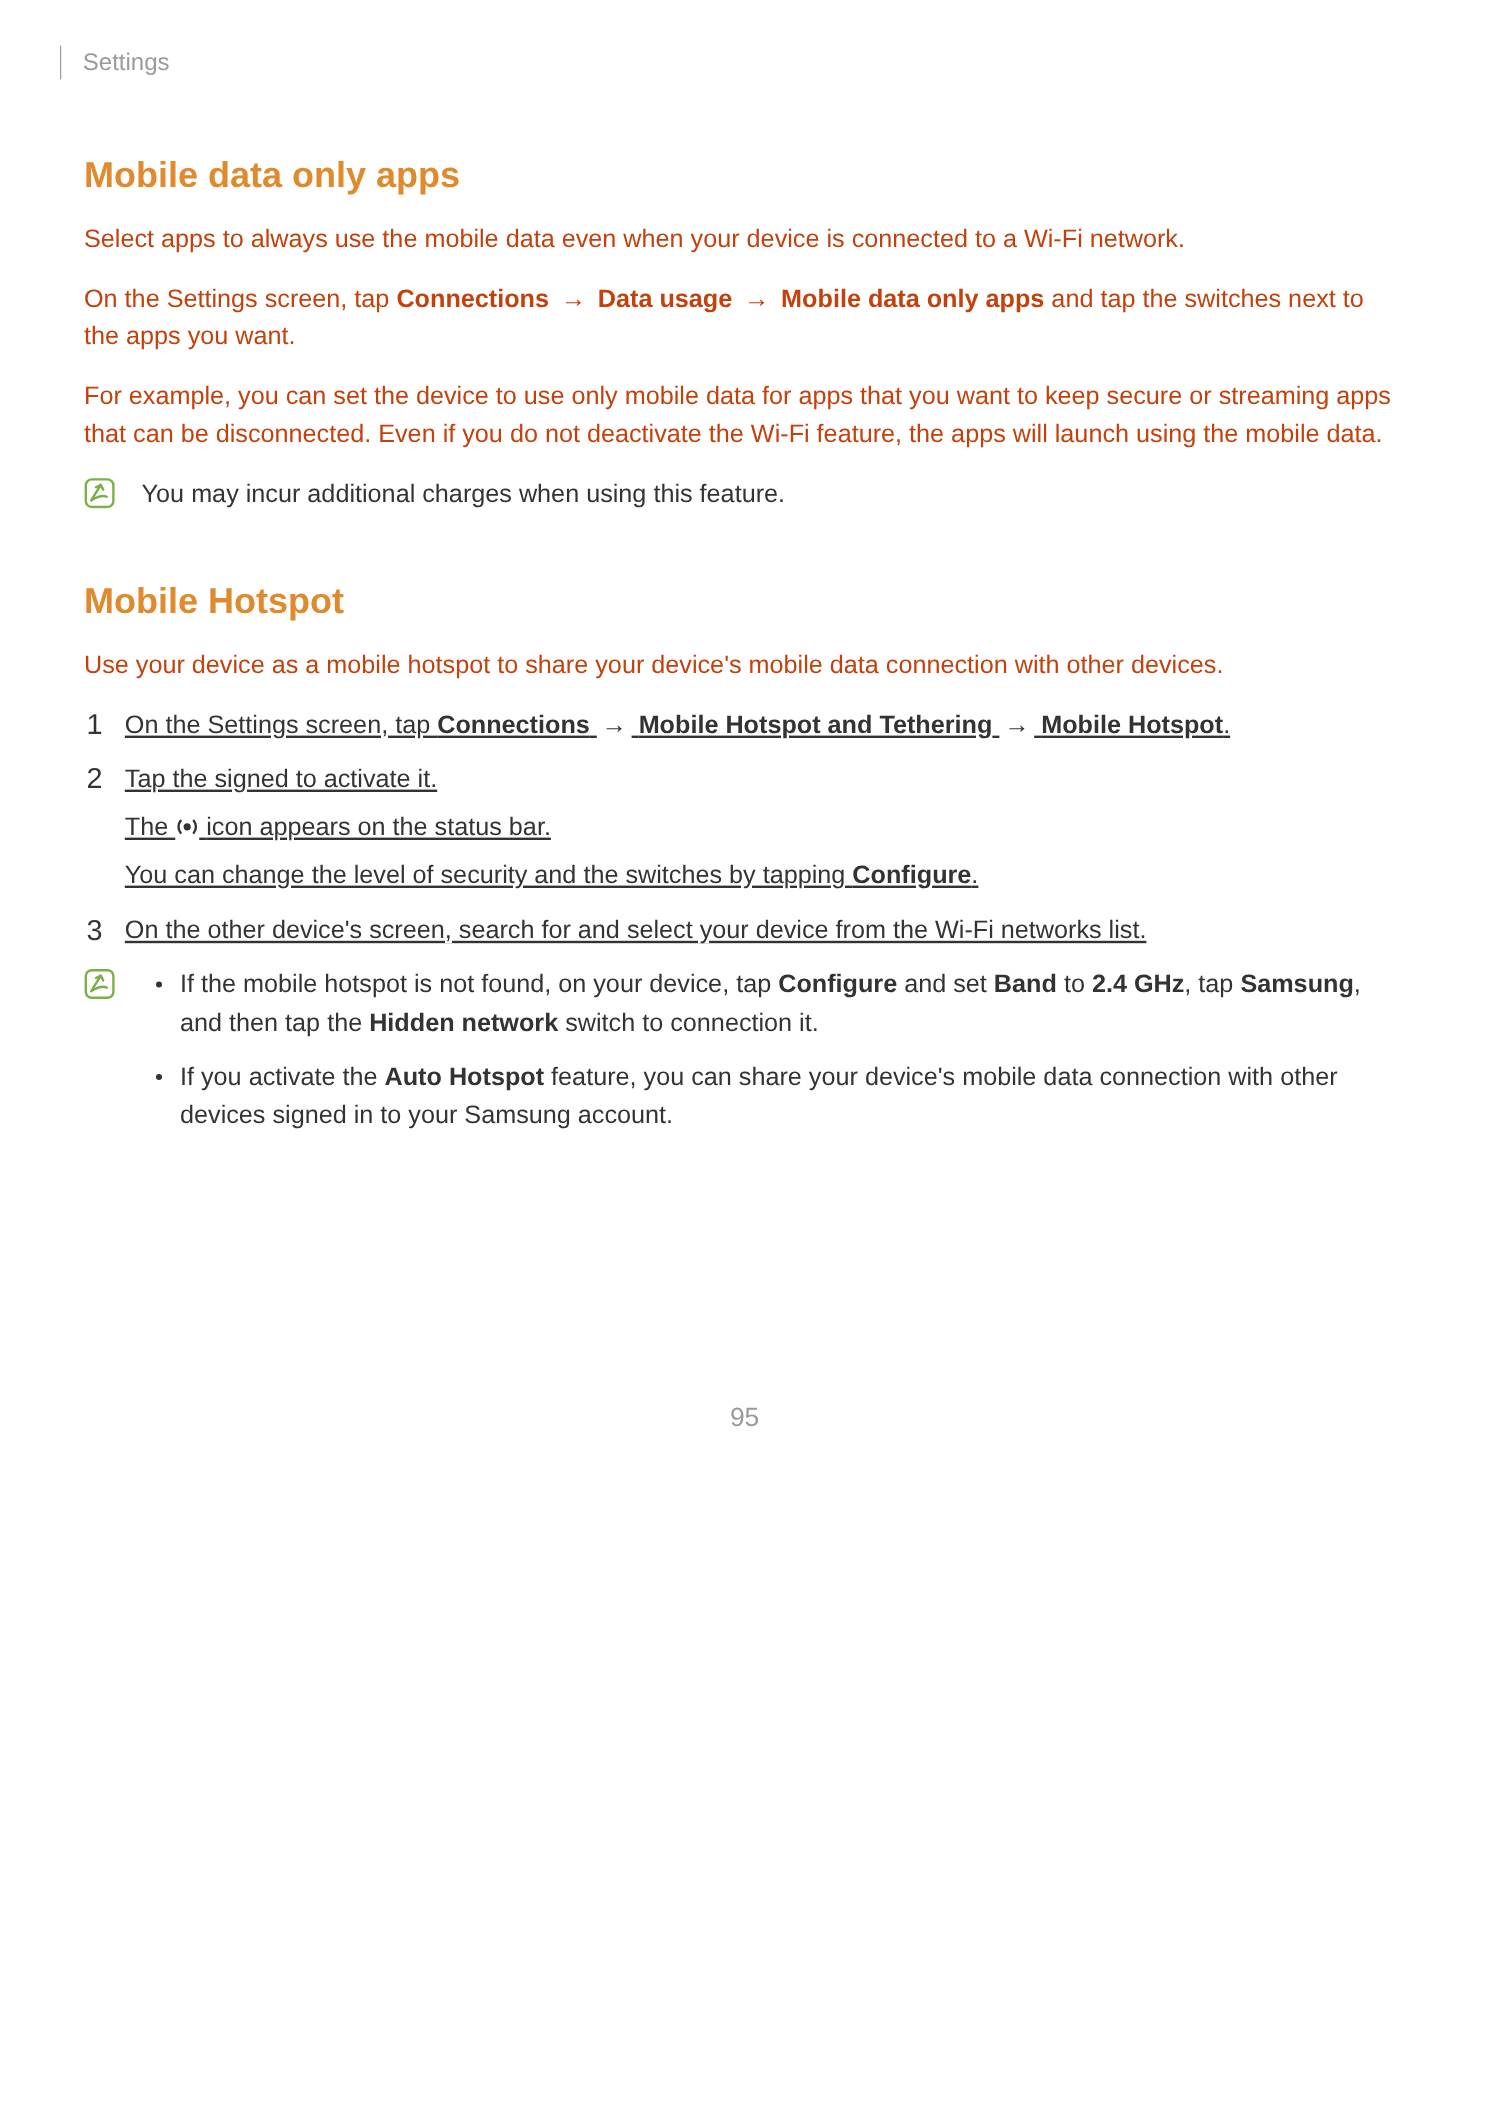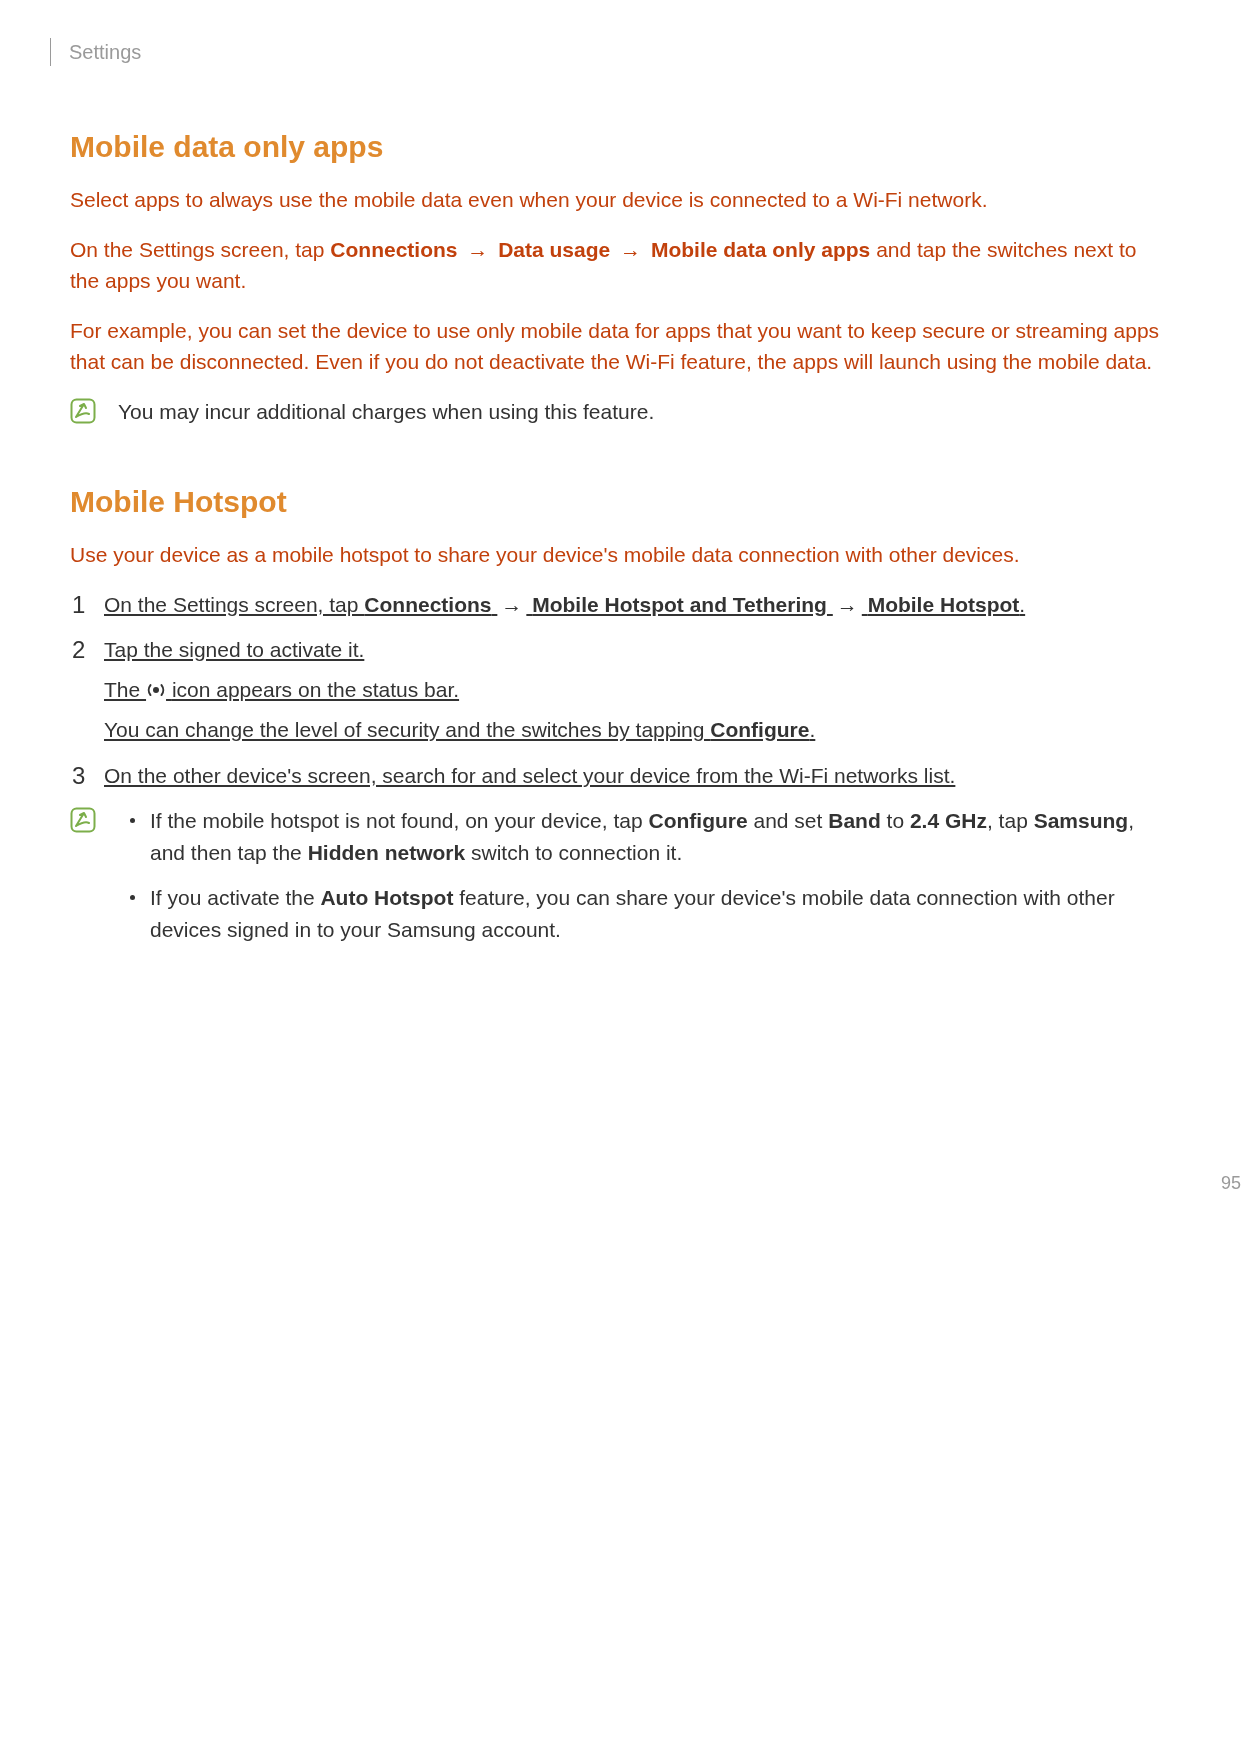--- a/index.html
+++ b/index.html
@@ -130,22 +130,22 @@
   }
   .tips-block .bullet-list {
     flex: 1 1 auto;
     padding-left: 6px;
   }
   .page-number {
     position: absolute;
     bottom: 40px;
     left: 0;
     width: 100%;
-    text-align: right;
-    font-size: 18px;
+    text-align: center;
+    font-size: 22px;
     color: #9a9a9a;
   }
   .hotspot-inline-icon {
     display: inline-block;
     vertical-align: -3px;
   }
 </style>
 </head>
 <body>
 

